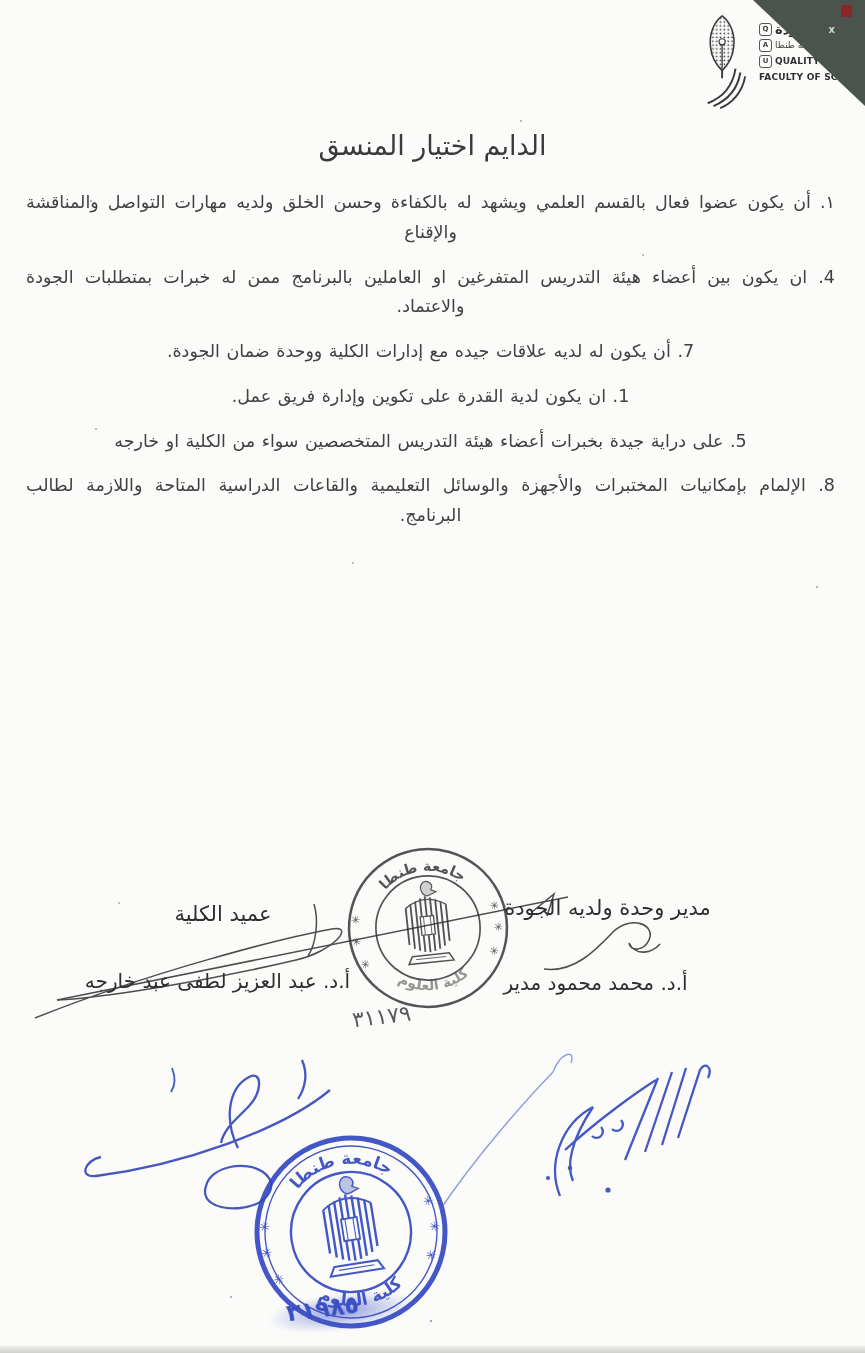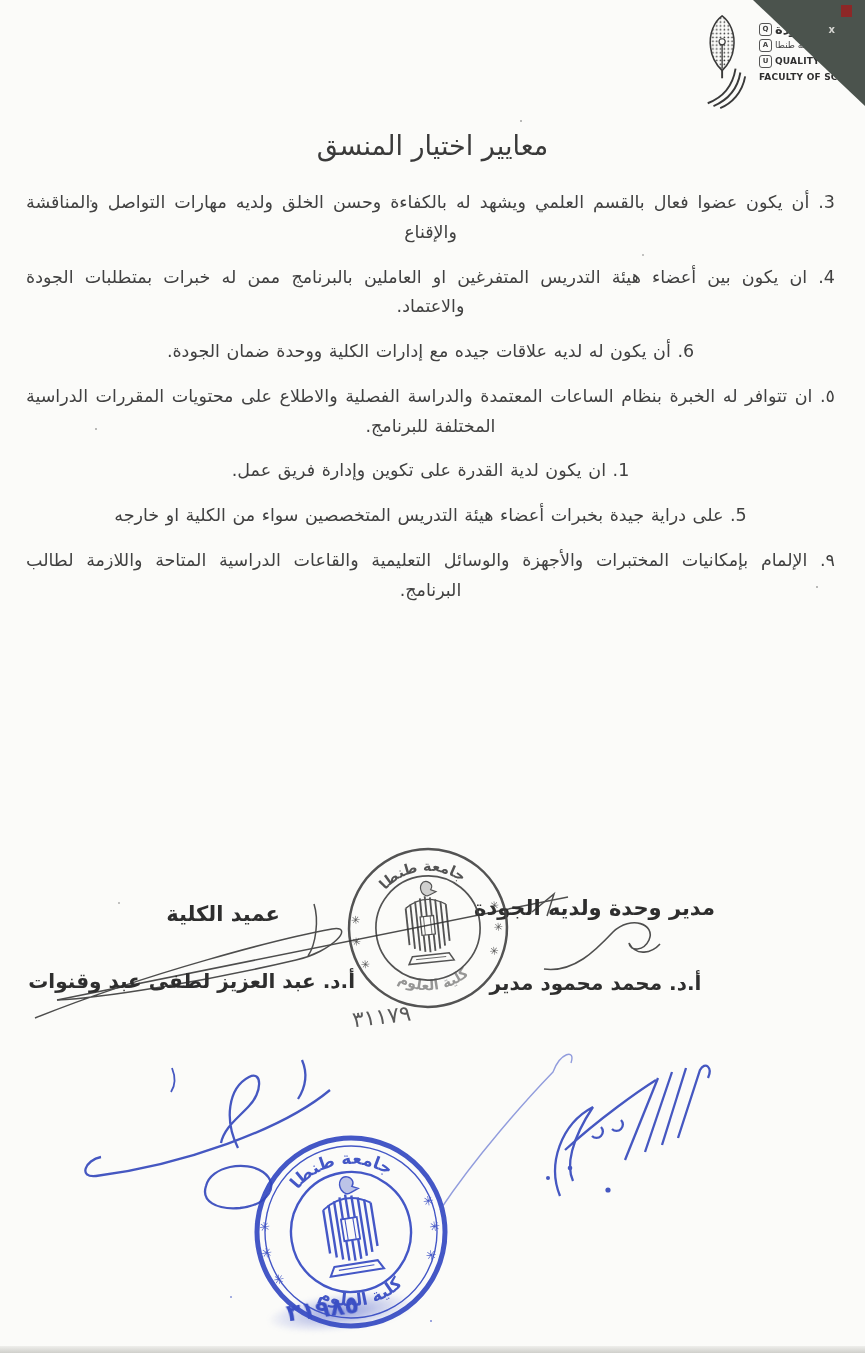--- a/index.html
+++ b/index.html
@@ -22,21 +22,21 @@
     clip-path:polygon(0 0,100% 0,100% 100%);background:#4b534d;z-index:2}
   .corner-x{position:absolute;top:24px;right:30px;z-index:3;color:#d6d6d2;font-size:10px;font-weight:bold}
   .red-square{position:absolute;top:5px;right:13px;width:11px;height:12px;background:#8d2727;z-index:3}
   
   .doc-title{position:absolute;top:130px;left:0;right:0;text-align:center;
     font-size:27px;color:#3a3a3a;letter-spacing:0}
   .criteria{position:absolute;top:188px;left:26px;right:30px;direction:rtl}
   .item{font-size:17.5px;line-height:1.7;color:#414141;margin-bottom:15px;
     text-align:justify;text-align-last:center;word-spacing:1px}
   
-  .sig-label,.sig-name{position:absolute;font-weight:bold;color:#2e2e2e;text-align:center;white-space:nowrap;direction:rtl}
+  .sig-label,.sig-name{position:absolute;font-weight:normal;color:#2e2e2e;text-align:center;white-space:nowrap;direction:rtl}
   .sig-label{font-size:21px}
   .sig-name{font-size:20px}
   .lbl-right{left:500px;top:896px;width:215px}
   .name-right{left:478px;top:971px;width:235px}
   .lbl-left{left:158px;top:902px;width:130px}
   .name-left{left:80px;top:969px;width:275px}
   
   .stamp{position:absolute}
   .stamp-black{left:344px;top:844px;width:168px;height:168px;color:#454545;transform:rotate(-6deg);opacity:.92}
   .stamp-blue{left:251px;top:1132px;width:200px;height:200px;color:#3b4fc4;transform:rotate(-9deg);opacity:.95}
@@ -92,36 +92,35 @@
     </div>
     <div class="lrow">
       <span class="en">FACULTY OF SCIEN</span>
     </div>
   </div>
 </div>
 <div class="corner-fold"></div>
 <span class="corner-x">x</span>
 <div class="red-square"></div>
 
-<div class="doc-title">معايير اختيار المنسق</div>
+<div class="doc-title">الدايم اختيار المنسق</div>
 
 <div class="criteria">
-  <div class="item">3. أن يكون عضوا فعال بالقسم العلمي ويشهد له بالكفاءة وحسن الخلق ولديه مهارات التواصل والمناقشة والإقناع</div>
+  <div class="item">١. أن يكون عضوا فعال بالقسم العلمي ويشهد له بالكفاءة وحسن الخلق ولديه مهارات التواصل والمناقشة والإقناع</div>
   <div class="item">4. ان يكون بين أعضاء هيئة التدريس المتفرغين او العاملين بالبرنامج ممن له خبرات بمتطلبات الجودة والاعتماد.</div>
-  <div class="item">6. أن يكون له لديه علاقات جيده مع إدارات الكلية ووحدة ضمان الجودة.</div>
-  <div class="item">٥. ان تتوافر له الخبرة بنظام الساعات المعتمدة والدراسة الفصلية والاطلاع على محتويات المقررات الدراسية المختلفة للبرنامج.</div>
+  <div class="item">7. أن يكون له لديه علاقات جيده مع إدارات الكلية ووحدة ضمان الجودة.</div>
   <div class="item">1. ان يكون لدية القدرة على تكوين وإدارة فريق عمل.</div>
   <div class="item">5. على دراية جيدة بخبرات أعضاء هيئة التدريس المتخصصين سواء من الكلية او خارجه</div>
-  <div class="item">٩. الإلمام بإمكانيات المختبرات والأجهزة والوسائل التعليمية والقاعات الدراسية المتاحة واللازمة لطالب البرنامج.</div>
+  <div class="item">8. الإلمام بإمكانيات المختبرات والأجهزة والوسائل التعليمية والقاعات الدراسية المتاحة واللازمة لطالب البرنامج.</div>
 </div>
 
 <div class="sig-label lbl-right">مدير وحدة ولديه الجودة</div>
 <div class="sig-name name-right">أ.د. محمد محمود مدير</div>
 <div class="sig-label lbl-left">عميد الكلية</div>
-<div class="sig-name name-left">أ.د. عبد العزيز لطفى عبد وقنوات</div>
+<div class="sig-name name-left">أ.د. عبد العزيز لطفى عبد خارجه</div>
 
 <svg class="stamp stamp-black" viewBox="0 0 200 200">
   <defs>
     <path id="arcT-b" d="M 32,100 A 68,68 0 0 1 168,100"></path>
     <path id="arcB-b" d="M 26,100 A 74,74 0 0 0 174,100"></path>
   </defs>
   <circle cx="100" cy="100" r="94" fill="none" stroke="currentColor" stroke-width="3"></circle>
   <circle cx="100" cy="100" r="62" fill="none" stroke="currentColor" stroke-width="2"></circle>
   <text class="arc-text" fill="currentColor"><textPath href="#arcT-b" startOffset="50%" text-anchor="middle">جامعة طنطا</textPath></text>
   <text class="arc-text" fill="currentColor" opacity="0.6"><textPath href="#arcB-b" startOffset="50%" text-anchor="middle">كلية العلوم</textPath></text>

